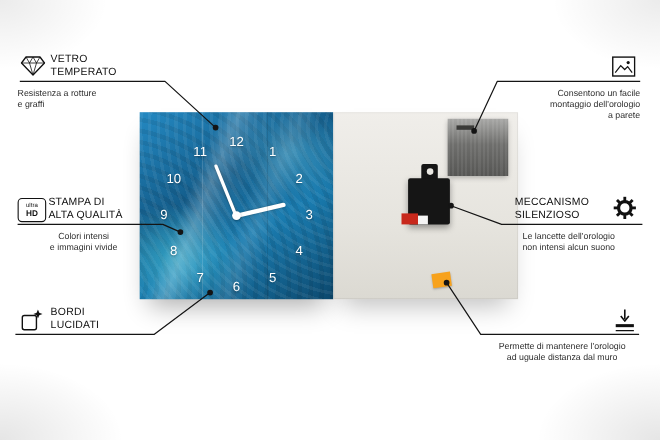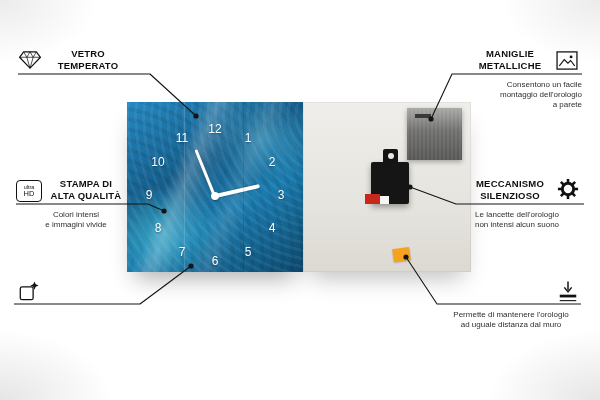--- a/index.html
+++ b/index.html
@@ -69,22 +69,22 @@
   .mech-cap{position:absolute;left:77px;top:94px;width:9px;height:8px;background:#f5f5f5;}
   .foam-spacer{position:absolute;left:90px;top:146px;width:17px;height:13px;background:#f7a21c;
                transform:rotate(-8deg);box-shadow:0 1px 2px rgba(0,0,0,.25);}
 
   
   .connectors{position:absolute;left:0;top:0;pointer-events:none;}
   .connectors polyline{fill:none;stroke:#141414;stroke-width:1.1;stroke-linejoin:round;}
   .connectors circle{fill:#141414;}
 
   
-  .co-title{position:absolute;font-weight:bold;font-size:9.5px;line-height:12px;letter-spacing:.2px;
-            text-align:center;white-space:pre-line;color:#0e0e0e;}
+  .co-title{position:absolute;font-weight:normal;font-size:9.5px;line-height:12px;letter-spacing:.2px;
+            text-align:left;white-space:pre-line;color:#0e0e0e;}
   .co-sub{position:absolute;font-size:8px;line-height:10px;color:#2e2e2e;white-space:pre-line;}
   .icon{position:absolute;}
   .ti-vetro{left:46px;top:48px;width:84px}
   .ti-stampa{left:44px;top:178px;width:84px}
   .ti-bordi{left:46px;top:278px;width:84px}
   .ti-maniglie{left:468px;top:48px;width:84px}
   .ti-meccanismo{left:468px;top:178px;width:84px}
   .ti-distanziatore{left:462px;top:278px;width:92px}
   .sub-vetro{left:16px;top:80px;width:120px;text-align:left}
   .sub-stampa{left:16px;top:210px;width:120px;text-align:center}
@@ -94,21 +94,21 @@
   .sub-distanziatore{left:436px;top:310px;width:150px;text-align:center}
   .ic-vetro{left:18px;top:50px}
   .ic-stampa{left:16px;top:180px}
   .ic-bordi{left:18px;top:280px}
   .ic-maniglie{left:556px;top:51px}
   .ic-meccanismo{left:557px;top:178px}
   .ic-distanziatore{left:557px;top:280px}
   .uhd{width:24px;height:20px;border:1.3px solid #111;border-radius:4px;display:flex;
        flex-direction:column;align-items:center;justify-content:center;line-height:1;background:#fff;}
   .uhd-top{font-size:5.5px;}
-  .uhd-bottom{font-size:7.5px;font-weight:normal;}
+  .uhd-bottom{font-size:7.5px;font-weight:bold;}
 </style>
 </head>
 <body>
 
 <div class="stage">
 
   <div class="front-panel">
     <div class="glass-reflection"></div>
     <span class="num n0">12</span>
     <span class="num n1">1</span>
@@ -154,42 +154,44 @@
   </svg>
 
   <svg class="icon ic-vetro" width="24" height="20" viewBox="0 0 26 22">
     <g fill="none" stroke="#111" stroke-linejoin="round">
       <path d="M6 2 H20 L24.5 8 L13 20 L1.5 8 Z" stroke-width="1.3"></path>
       <path d="M1.5 8 H24.5 M6 2 L9.5 8 L13 20 M20 2 L16.5 8 L13 20 M9.5 8 L13 2 L16.5 8" stroke-width="0.8"></path>
     </g>
   </svg>
   <div class="co-title ti-vetro">VETRO
 TEMPERATO</div>
+  <div class="co-sub sub-vetro">Resistenza a rotture
+e graffi</div>
 
   <div class="icon ic-stampa uhd">
     <span class="uhd-top">ultra</span>
     <span class="uhd-bottom">HD</span>
   </div>
   <div class="co-title ti-stampa">STAMPA DI
 ALTA QUALITÀ</div>
   <div class="co-sub sub-stampa">Colori intensi
 e immagini vivide</div>
 
   <svg class="icon ic-bordi" width="22" height="22" viewBox="0 0 24 24">
     <rect x="2.5" y="7.5" width="14" height="14" rx="2" fill="none" stroke="#111" stroke-width="1.4"></rect>
     <path d="M18 1.5 L19.3 4.7 L22.5 6 L19.3 7.3 L18 10.5 L16.7 7.3 L13.5 6 L16.7 4.7 Z" fill="#111"></path>
   </svg>
+  <div class="co-title ti-bordi">BORDI
+LUCIDATI</div>
 
   <svg class="icon ic-maniglie" width="22" height="19" viewBox="0 0 24 21">
     <rect x="1" y="1" width="22" height="19" fill="none" stroke="#111" stroke-width="1.4"></rect>
     <circle cx="16.5" cy="6.5" r="1.6" fill="#111"></circle>
     <path d="M3.5 16.5 L9 9.5 L13 13.5 L16 10.5 L20.5 16.5" fill="none" stroke="#111" stroke-width="1.2"></path>
   </svg>
-  <div class="co-title ti-maniglie">MANIGLIE
-METALLICHE</div>
   <div class="co-sub sub-maniglie">Consentono un facile
 montaggio dell'orologio
 a parete</div>
 
   <svg class="icon ic-meccanismo" width="22" height="22" viewBox="0 0 24 24">
     <g fill="#111">
       <rect x="10.6" y="1" width="2.8" height="5"></rect>
       <rect x="10.6" y="1" width="2.8" height="5" transform="rotate(45 12 12)"></rect>
       <rect x="10.6" y="1" width="2.8" height="5" transform="rotate(90 12 12)"></rect>
       <rect x="10.6" y="1" width="2.8" height="5" transform="rotate(135 12 12)"></rect>

